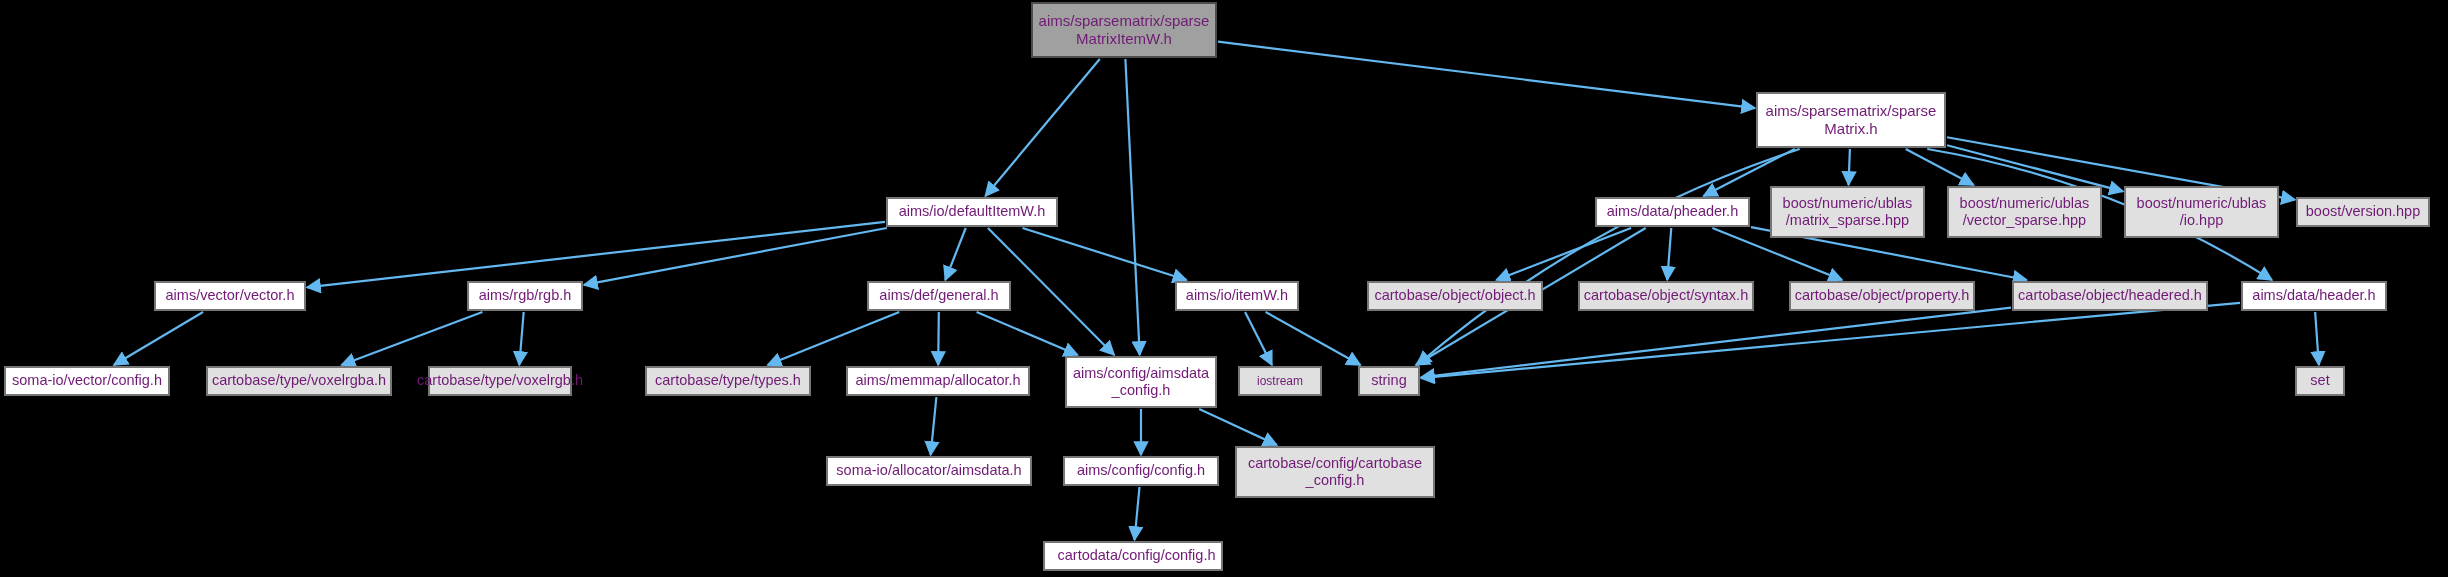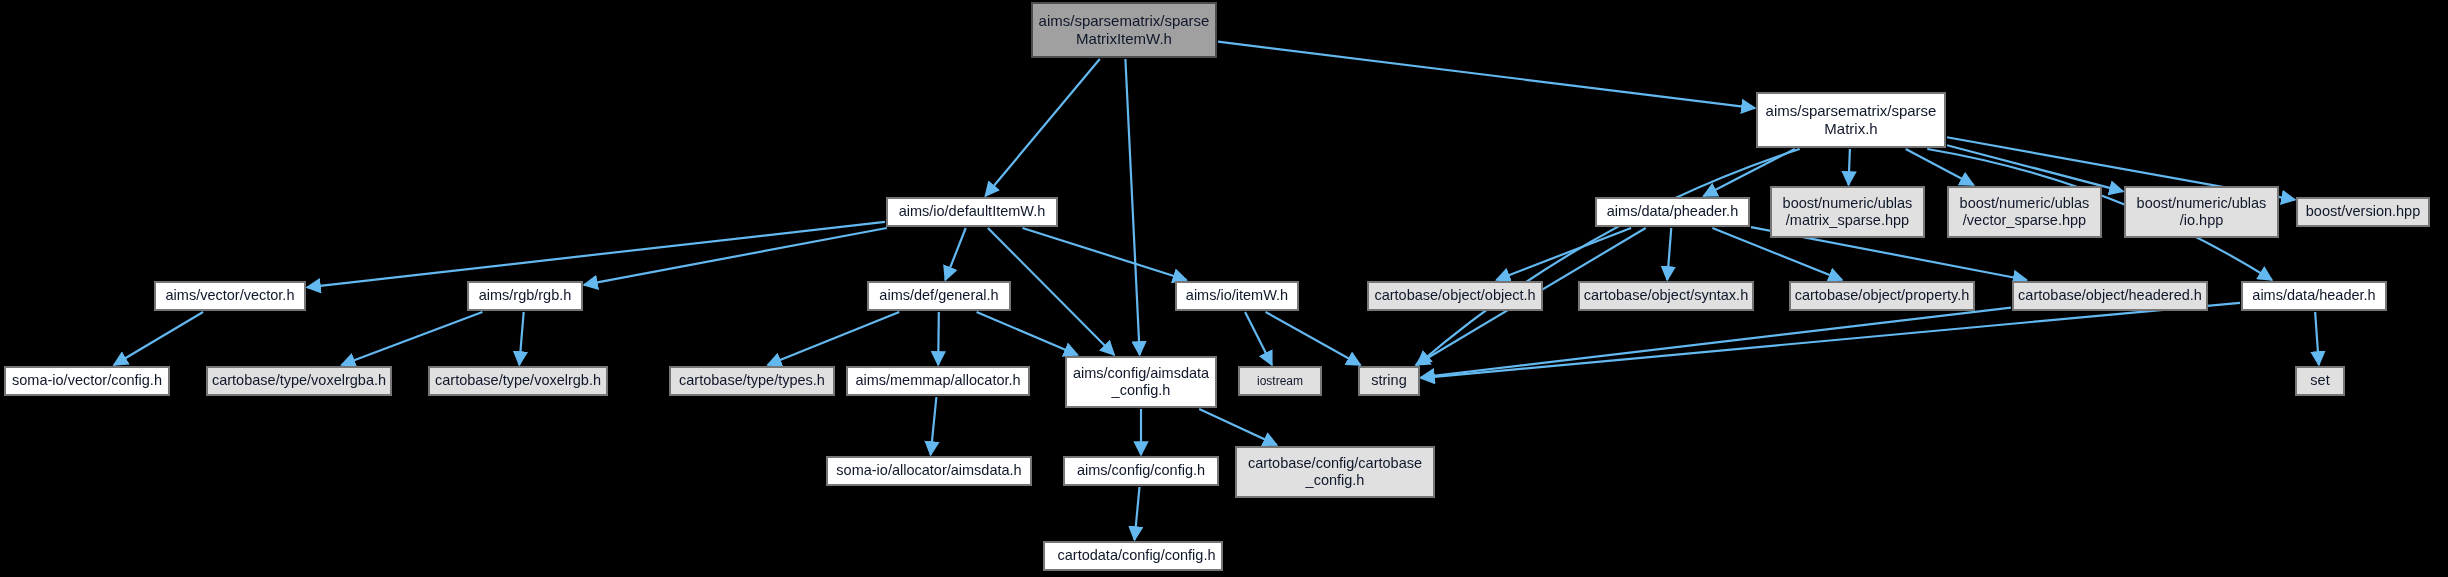--- a/index.html
+++ b/index.html
@@ -1,21 +1,21 @@
 <!DOCTYPE html>
 <html><head>
 <meta charset="utf-8">
 <style>
   html,body{margin:0;padding:0;background:#000;}
   #stage{position:relative;width:2448px;height:577px;background:#000;overflow:hidden;
          font-family:"Liberation Sans","DejaVu Sans",sans-serif;}
   svg.edges{position:absolute;left:0;top:0;width:2448px;height:577px;}
   .node{position:absolute;box-sizing:border-box;border:2px solid #767676;
         display:flex;align-items:center;justify-content:center;text-align:center;
-        color:#0f172a;line-height:1.18;white-space:pre-line;padding:0 6px;}
+        color:#701a75;line-height:1.18;white-space:pre-line;padding:0 6px;}
   .node.white{background:#ffffff;}
   .node.grey{background:#e0e0e0;}
   .node.root{background:#a0a0a0;border-color:#4d4d4d;}
 </style>
 </head>
 <body>
 
 <div id="stage">
   <svg class="edges" viewBox="0 0 2448 577" xmlns="http://www.w3.org/2000/svg">
     <defs>
@@ -79,22 +79,22 @@
       <div class="node white" style="left: 467px; top: 281px; width: 116px; height: 30px; font-size: 14.5px;"><span>aims/rgb/rgb.h</span></div>
       <div class="node white" style="left: 867px; top: 281px; width: 144px; height: 30px; font-size: 14.5px;"><span>aims/def/general.h</span></div>
       <div class="node white" style="left: 1175px; top: 281px; width: 124px; height: 30px; font-size: 14.5px;"><span>aims/io/itemW.h</span></div>
       <div class="node grey" style="left: 1367px; top: 281px; width: 176px; height: 30px; font-size: 14.5px;"><span>cartobase/object/object.h</span></div>
       <div class="node grey" style="left: 1578px; top: 281px; width: 176px; height: 30px; font-size: 14.5px;"><span>cartobase/object/syntax.h</span></div>
       <div class="node grey" style="left: 1789px; top: 281px; width: 186px; height: 30px; font-size: 14.5px;"><span>cartobase/object/property.h</span></div>
       <div class="node grey" style="left: 2012px; top: 281px; width: 196px; height: 30px; font-size: 14.5px;"><span>cartobase/object/headered.h</span></div>
       <div class="node white" style="left: 2241px; top: 281px; width: 146px; height: 30px; font-size: 14.5px;"><span>aims/data/header.h</span></div>
       <div class="node white" style="left: 4px; top: 366px; width: 166px; height: 30px; font-size: 14.5px;"><span>soma-io/vector/config.h</span></div>
       <div class="node grey" style="left: 206px; top: 366px; width: 186px; height: 30px; font-size: 14.5px;"><span>cartobase/type/voxelrgba.h</span></div>
-      <div class="node grey" style="left: 428px; top: 366px; width: 180px; height: 30px; font-size: 14.5px;"><span>cartobase/type/voxelrgb.h</span></div>
-      <div class="node grey" style="left: 645px; top: 366px; width: 166px; height: 30px; font-size: 14.5px; margin-left: 24px;"><span>cartobase/type/types.h</span></div>
+      <div class="node grey" style="left: 428px; top: 366px; width: 144px; height: 30px; font-size: 14.5px;"><span>cartobase/type/voxelrgb.h</span></div>
+      <div class="node grey" style="left: 645px; top: 366px; width: 166px; height: 30px; font-size: 14.5px;"><span>cartobase/type/types.h</span></div>
       <div class="node white" style="left: 846px; top: 366px; width: 184px; height: 30px; font-size: 14.5px;"><span>aims/memmap/allocator.h</span></div>
       <div class="node white" style="left: 1065px; top: 356px; width: 152px; height: 52px; font-size: 14.5px;"><span>aims/config/aimsdata
 _config.h</span></div>
       <div class="node grey" style="left: 1238px; top: 366px; width: 84px; height: 30px; font-size: 12px;"><span>iostream</span></div>
       <div class="node grey" style="left: 1358px; top: 366px; width: 62px; height: 30px; font-size: 14.5px;"><span>string</span></div>
       <div class="node grey" style="left: 2295px; top: 366px; width: 50px; height: 30px; font-size: 14.5px;"><span>set</span></div>
       <div class="node white" style="left: 826px; top: 456px; width: 206px; height: 30px; font-size: 14.5px;"><span>soma-io/allocator/aimsdata.h</span></div>
       <div class="node white" style="left: 1063px; top: 456px; width: 156px; height: 30px; font-size: 14.5px;"><span>aims/config/config.h</span></div>
       <div class="node grey" style="left: 1235px; top: 446px; width: 200px; height: 52px; font-size: 14.5px;"><span>cartobase/config/cartobase
 _config.h</span></div>

